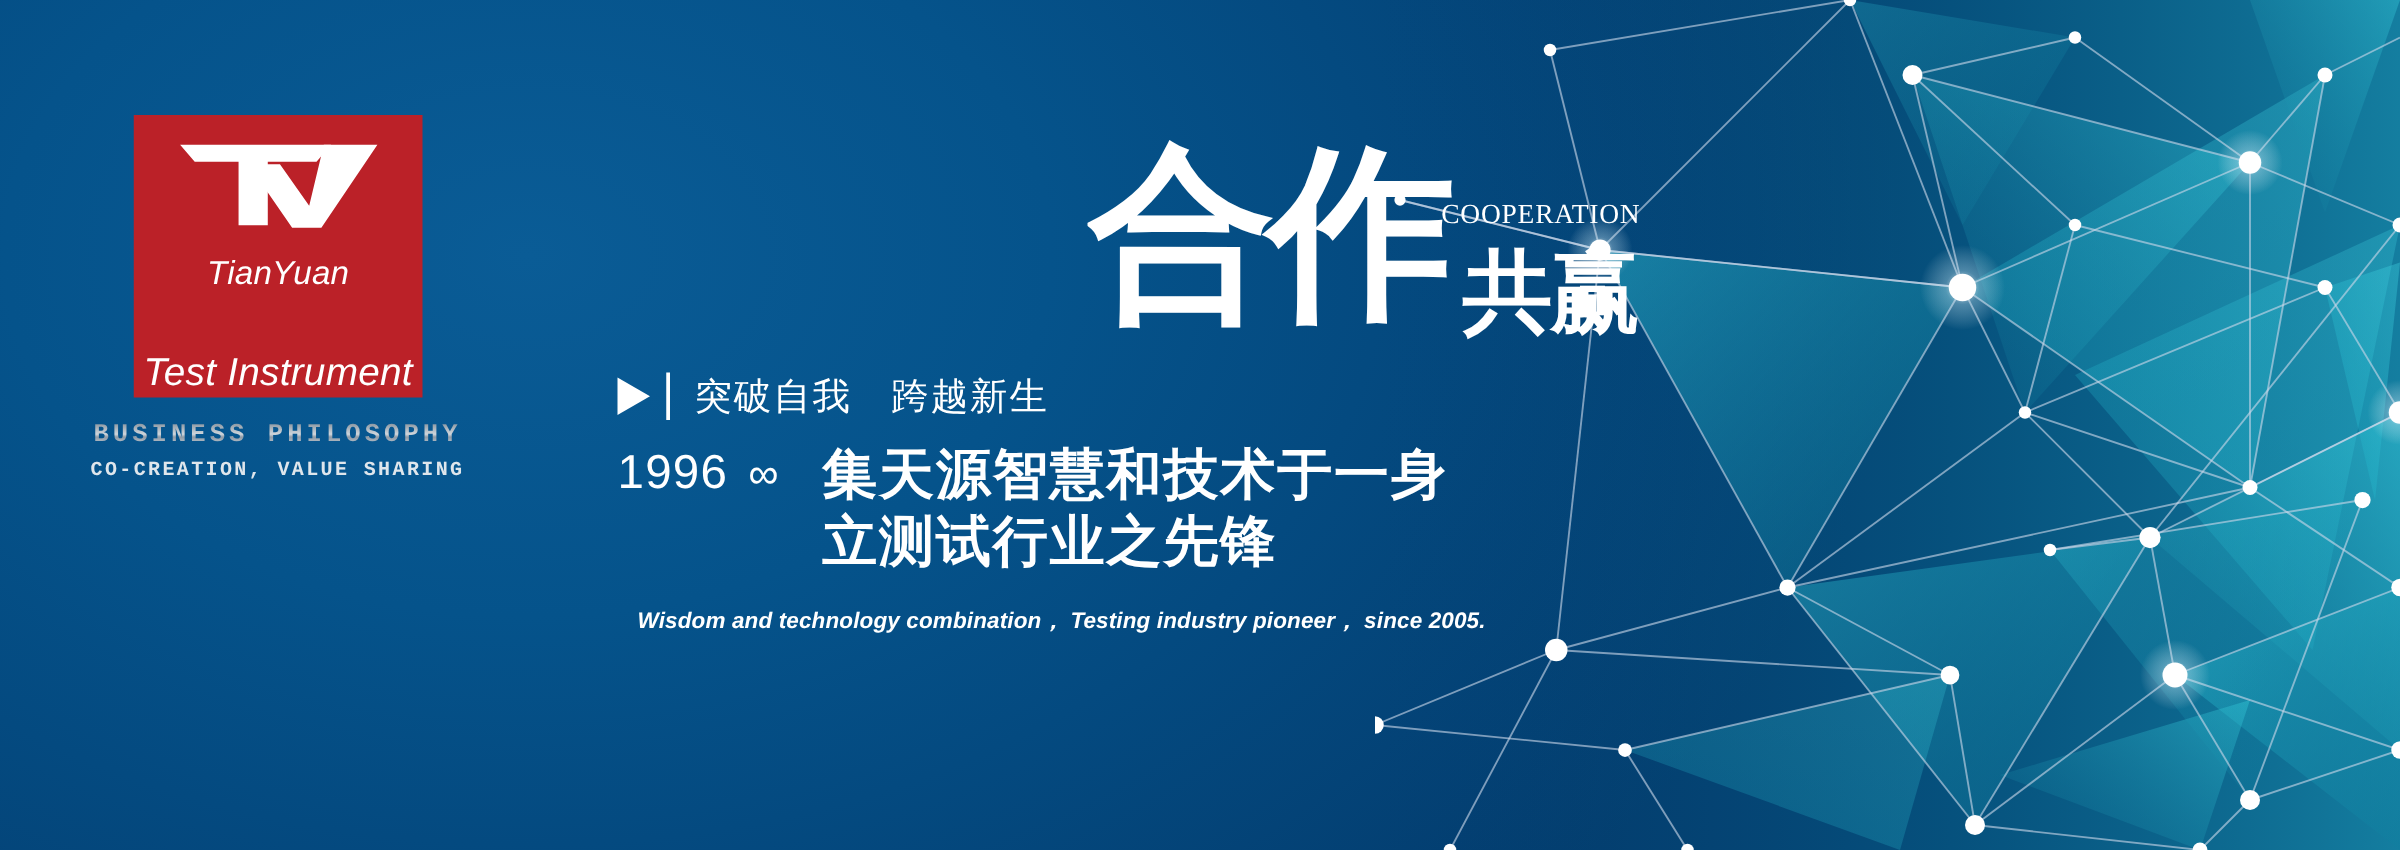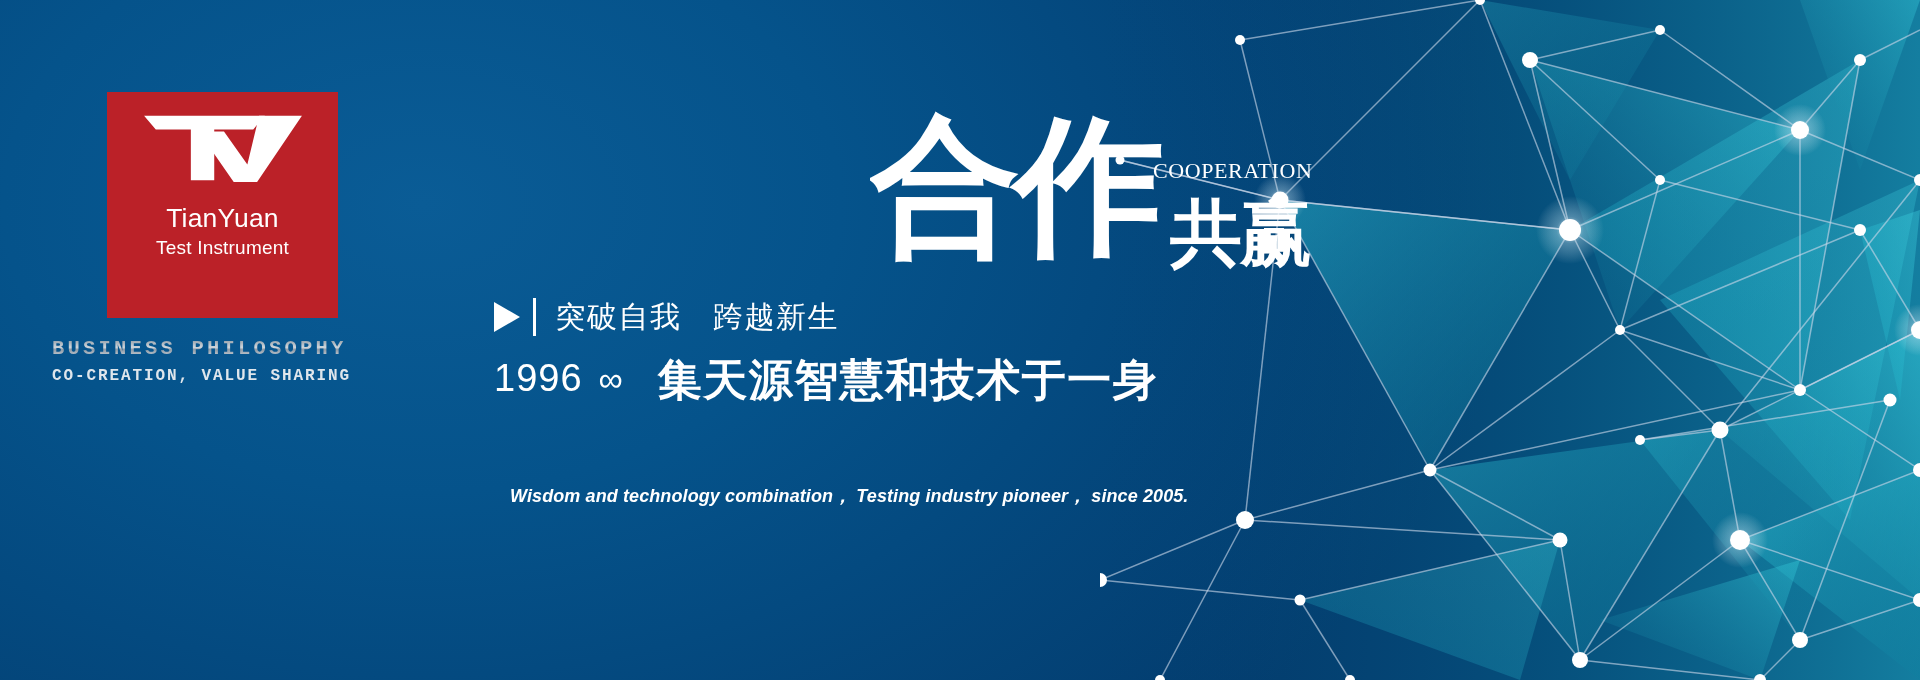--- a/index.html
+++ b/index.html
@@ -26,20 +26,21 @@
     width:820px; height:680px;
     pointer-events:none;
   }
   .network svg{ display:block; width:100%; height:100%; }
 
   
   .logo-block{
     position:absolute;
     left:107px; top:92px;
     width:260px;
+    font-style:italic;
   }
   .logo-card{
     width:231px; height:226px;
     background:#bb2128;
     display:flex;
     flex-direction:column;
     align-items:center;
     padding-top:18px;
   }
   .logo-mark{
@@ -50,32 +51,33 @@
     color:#ffffff;
     font-size:26.5px;
     letter-spacing:0.2px;
     line-height:1.28;
     text-align:center;
     margin-top:16px;
     white-space:nowrap;
   }
   .logo-name2{
     color:#ffffff;
-    font-size:19px;
+    font-size:31px;
     letter-spacing:0.2px;
     line-height:1.28;
     white-space:nowrap;
+    margin-top:42px;
   }
 
   
   .philosophy{
     position:absolute;
     left:52px; top:337px;
     width:340px;
-    text-align:left;
+    text-align:center;
   }
   .phil-main{
     font-family:"Liberation Mono", monospace;
     font-size:20.5px;
     font-weight:bold;
     letter-spacing:3.2px;
     color:#b9bfc6;
     background:linear-gradient(180deg,#7d8a96 0%, #cfd6dc 45%, #8e9aa6 55%, #e8edf1 100%);
     -webkit-background-clip:text;
     background-clip:text;
@@ -361,19 +363,20 @@
       <span class="play-tri"></span>
       <span class="divider-bar"></span>
       <span class="row1-text">突破自我　跨越新生</span>
     </div>
     <div class="slogan-row2">
       <div class="year-col">
         <span>1996</span><span class="inf">∞</span>
       </div>
       <div class="big-lines">
         <div>集天源智慧和技术于一身</div>
+        <div>立测试行业之先锋</div>
       </div>
     </div>
   </div>
 
   <div class="tagline">Wisdom and technology combination，  Testing industry pioneer，   since 2005.</div>
 
 </div>
 
 </body></html>

